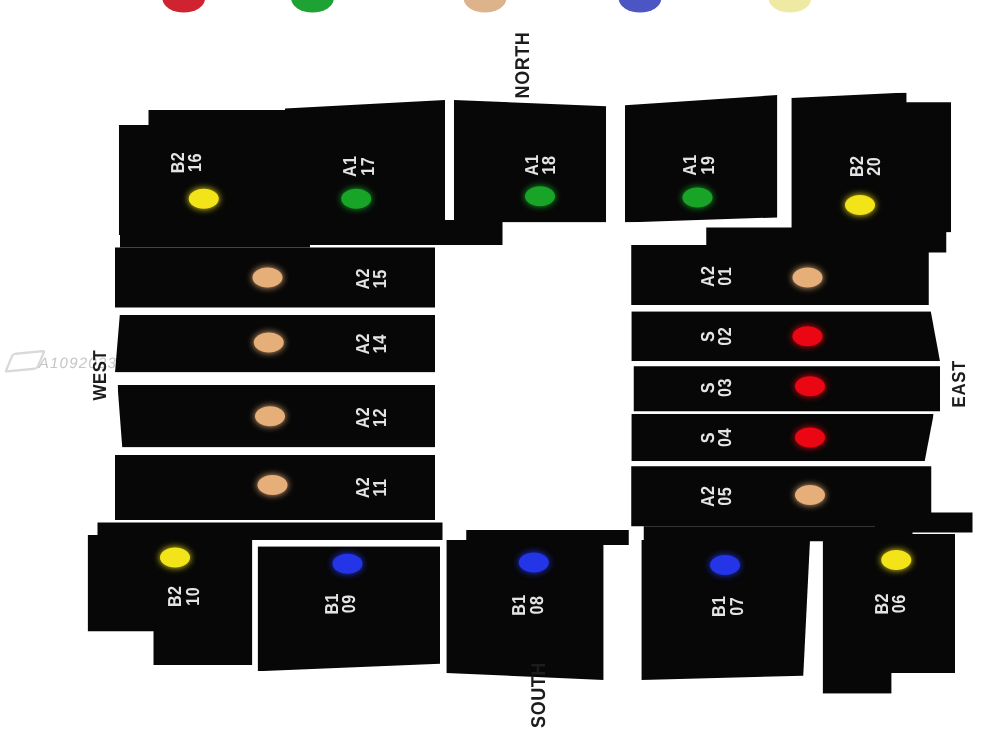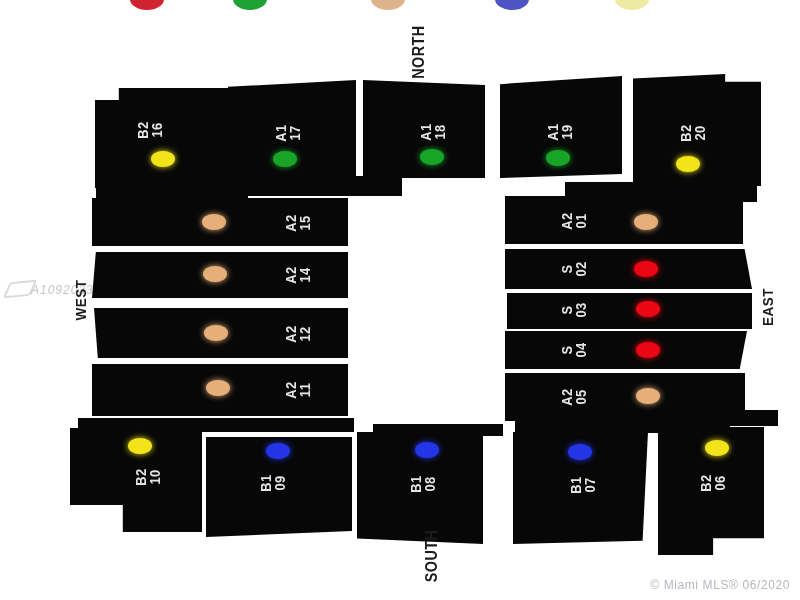--- a/index.html
+++ b/index.html
@@ -50,21 +50,20 @@
       <span class="legend-dot" style="left: 615px; background: rgb(238, 234, 164);"></span>
     </div>
 
   <div class="compass" style="left:385px;top:42px;">NORTH</div>
   <div class="compass" style="left:398px;top:546px;">SOUTH</div>
   <div class="compass small" style="left:52px;top:290px;">WEST</div>
   <div class="compass small" style="left:739px;top:297px;">EAST</div>
 
   <span class="wm-logo"></span>
   <span class="wm-id">A1092033</span>
-  <span class="wm-copy">© Miami MLS® 06/2020</span>
 
   <div id="blocks">
       <div class="ext" style="left: 96px; top: 182px; width: 152px; height: 16px;"></div>
       <div class="ext" style="left: 230px; top: 176px; width: 172px; height: 20px;"></div>
       <div class="ext" style="left: 565px; top: 182px; width: 192px; height: 20px;"></div>
       <div class="ext" style="left: 78px; top: 418px; width: 276px; height: 14px;"></div>
       <div class="ext" style="left: 373px; top: 424px; width: 130px; height: 12px;"></div>
       <div class="ext" style="left: 515px; top: 421px; width: 215px; height: 12px;"></div>
       <div class="ext" style="left: 700px; top: 410px; width: 78px; height: 16px;"></div>
       <div class="block" style="left: 95px; top: 88px; width: 140px; height: 100px; clip-path: polygon(0px 12%, 17% 12%, 17% 0px, 100% 0px, 100% 100%, 0px 100%);">

